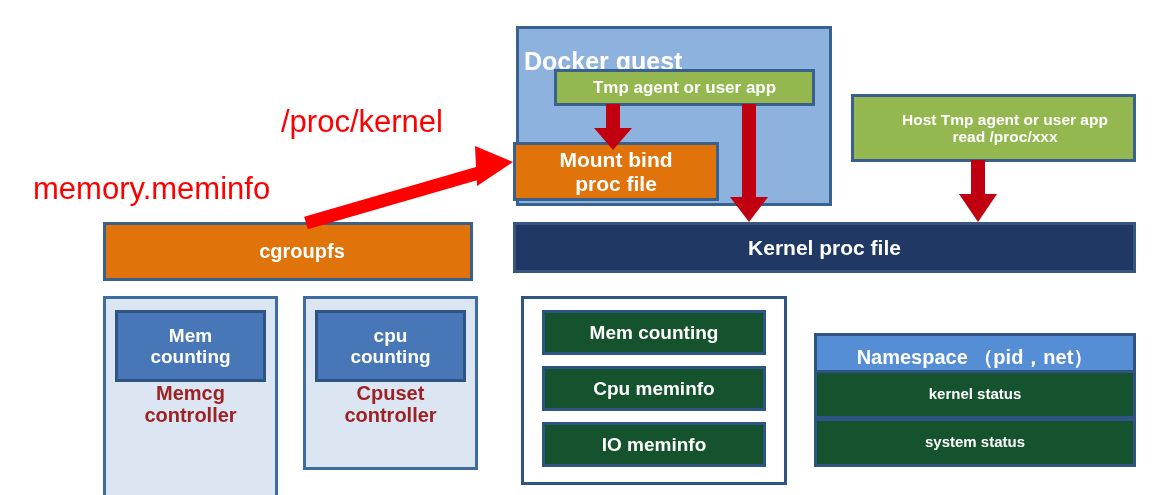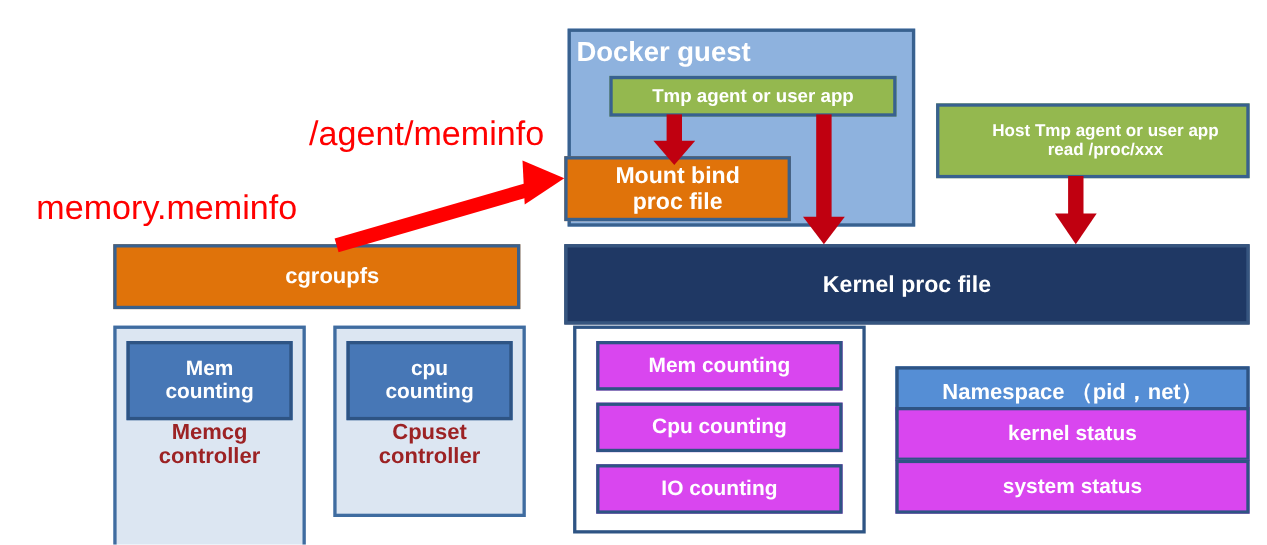--- a/index.html
+++ b/index.html
@@ -14,41 +14,41 @@
   .box{position:absolute;box-sizing:border-box;display:flex;align-items:center;justify-content:center;text-align:center;}
   .lbl{display:block;line-height:1.12;}
 
   
   .docker-guest{
     left:516px;top:26px;width:316px;height:180px;
     background:#8EB2DE;border:3px solid #38618F;
     align-items:flex-start;justify-content:flex-start;
   }
   .docker-title{
-    position:absolute;left:524px;top:30px;width:300px;height:34px;
+    position:absolute;left:524px;top:44px;width:300px;height:34px;
     color:#ffffff;font-size:25px;font-weight:bold;text-align:left;
     display:flex;align-items:center;
   }
 
   
   .green{
     background:#94B84F;border:3px solid #38618F;color:#ffffff;
     font-size:17px;font-weight:bold;
   }
   .tmp-agent{left:554px;top:69px;width:261px;height:37px;}
   .host-agent{left:851px;top:94px;width:285px;height:68px;font-size:15.5px;padding-left:23px;}
 
   
   .orange{background:#E0730A;border:3px solid #38618F;color:#ffffff;font-weight:bold;}
   .mount-bind{left:513px;top:142px;width:206px;height:59px;font-size:21px;}
   .cgroupfs{left:103px;top:222px;width:370px;height:59px;font-size:20px;padding-left:28px;}
 
   
   .kernel-proc{
-    left:513px;top:222px;width:623px;height:73px;
+    left:513px;top:222px;width:623px;height:51px;
     background:#1F3864;border:3px solid #36557F;color:#ffffff;
     font-size:21px;font-weight:bold;
   }
 
   
   .ctrl-panel{
     background:#DCE6F2;border:3px solid #3F6CA0;
     flex-direction:column;justify-content:flex-start;
   }
   .memcg-panel{left:103px;top:296px;width:175px;height:212px;}
@@ -65,35 +65,35 @@
     margin-top:0;line-height:1.15;
   }
 
   
   .count-panel{
     left:521px;top:296px;width:266px;height:189px;
     background:#ffffff;border:3px solid #2E5484;
     flex-direction:column;justify-content:flex-start;
   }
   .count-item{
-    background:#d946ef;border:3px solid #2E5484;color:#ffffff;
+    background:#14532d;border:3px solid #2E5484;color:#ffffff;
     font-size:19px;font-weight:bold;
     width:224px;height:45px;margin-top:11px;
     display:flex;align-items:center;justify-content:center;
     box-sizing:border-box;
   }
 
   
   .status-item{
     position:absolute;box-sizing:border-box;
     border:3px solid #2E5484;color:#ffffff;
-    font-size:19px;font-weight:bold;
+    font-size:15px;font-weight:bold;
     display:flex;align-items:center;justify-content:center;text-align:center;
     left:814px;width:322px;height:49px;
-    background:#d946ef;
+    background:#14532d;
   }
   .status-0{top:305px;background:#558ED5;font-size:20px;margin-top:28px;}
   .status-1{top:370px;}
   .status-2{top:418px;}
 
   
   .red-text{
     position:absolute;color:#FF0000;font-weight:normal;
     font-family:"Liberation Sans", sans-serif;white-space:nowrap;
   }
@@ -160,38 +160,38 @@
       <span class="lbl">Cpuset</span>
       <span class="lbl">controller</span>
     </div>
   </div>
 
   <div class="box count-panel">
     <div class="count-item">
       <span class="lbl">Mem counting</span>
     </div>
     <div class="count-item">
-      <span class="lbl">Cpu counting</span>
+      <span class="lbl">Cpu meminfo</span>
     </div>
     <div class="count-item">
-      <span class="lbl">IO counting</span>
+      <span class="lbl">IO meminfo</span>
     </div>
   </div>
 
   <div class="status-item status-0">
     <span class="lbl">Namespace （pid，net）</span>
   </div>
   <div class="status-item status-1">
     <span class="lbl">kernel status</span>
   </div>
   <div class="status-item status-2">
     <span class="lbl">system status</span>
   </div>
 
-  <div class="red-text lbl-procmeminfo">/agent/meminfo</div>
+  <div class="red-text lbl-procmeminfo">/proc/kernel</div>
   <div class="red-text lbl-memorymeminfo">memory.meminfo</div>
 
   <svg class="arrows" viewBox="0 0 1152 495">
 
     <g>
       <rect x="606" y="104" width="14" height="26" fill="#C00010"></rect>
       <polygon points="594,128 632,128 613,150" fill="#C00010"></polygon>
     </g>
 
     <g>

